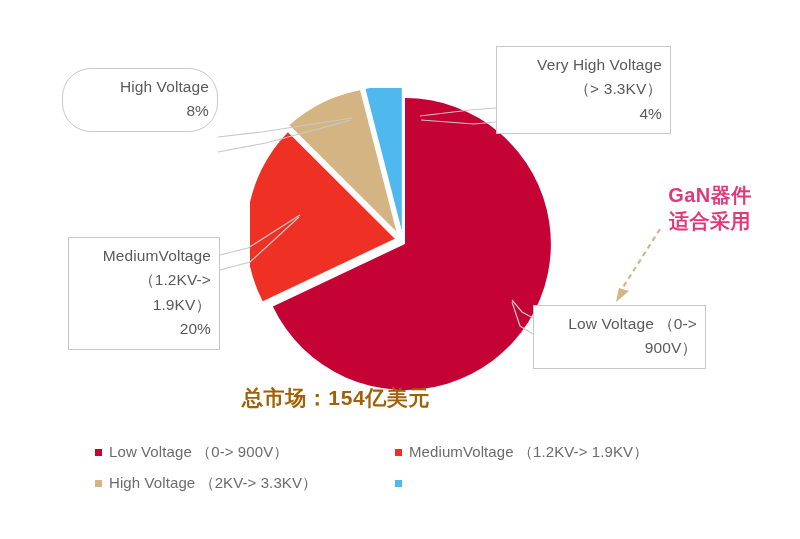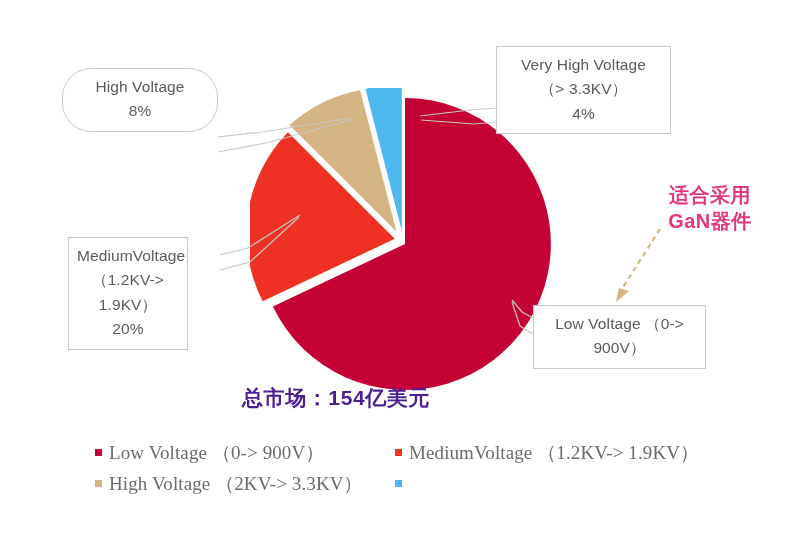--- a/index.html
+++ b/index.html
@@ -34,25 +34,25 @@
     box-sizing: border-box;
     border: 1px solid #c8c8c8;
     background: #ffffff;
     color: #5a5a5a;
     font-size: 15.5px;
     line-height: 1.58;
     text-align: center;
     padding: 6px 8px 7px 8px;
     letter-spacing: .1px;
   }
-  .callout .ln { display: block; white-space: nowrap; }
+  .callout .ln { display: block; white-space: nowrap; text-align: right; }
 
   #callout-high      { left: 62px;  top: 68px;  width: 156px; border-radius: 29px; }
   #callout-veryhigh  { left: 496px; top: 46px;  width: 175px; }
-  #callout-medium    { left: 68px;  top: 237px; width: 120px; }
+  #callout-medium    { left: 68px;  top: 237px; width: 152px; }
   #callout-low       { left: 533px; top: 305px; width: 173px; }
 
   
   #leaders {
     position: absolute;
     left: 0; top: 0;
     width: 800px; height: 539px;
     pointer-events: none;
   }
 
@@ -71,21 +71,21 @@
   }
   #gan-note .ln { display: block; }
 
   
   #total-title {
     position: absolute;
     left: 0;
     top: 384px;
     width: 672px;
     text-align: center;
-    color: #4c1d95;
+    color: #a16207;
     font-size: 21px;
     font-weight: 700;
     letter-spacing: .6px;
   }
 
   
   #legend {
     position: absolute;
     left: 95px;
     top: 437px;
@@ -101,23 +101,22 @@
     white-space: nowrap;
   }
   .legend-swatch {
     width: 7px;
     height: 7px;
     margin-right: 7px;
     flex: 0 0 auto;
   }
   .legend-label {
     color: #6b6b6b;
-    font-size: 19px;
+    font-size: 15px;
     letter-spacing: .1px;
-    font-family: Liberation Serif, serif;
   }
 </style>
 </head>
 <body>
 
 <div id="canvas">
 
   <div id="pie-wrap">
     <svg id="pie-svg" viewBox="0 0 310 312">
 
@@ -166,22 +165,22 @@
     <span class="ln">1.9KV）</span>
     <span class="ln">20%</span>
   </div>
 
   <div class="callout" id="callout-low">
     <span class="ln">Low Voltage （0-&gt;</span>
     <span class="ln">900V）</span>
   </div>
 
   <div id="gan-note" style="color: rgb(226, 56, 122);">
+    <span class="ln">GaN器件</span>
     <span class="ln">适合采用</span>
-    <span class="ln">GaN器件</span>
   </div>
 
   <div id="total-title">总市场：154亿美元</div>
 
   <div id="legend">
     <div class="legend-item">
       <span class="legend-swatch" style="background: rgb(196, 2, 51);"></span>
       <span class="legend-label">Low Voltage （0-&gt; 900V）</span>
     </div>
     <div class="legend-item">

